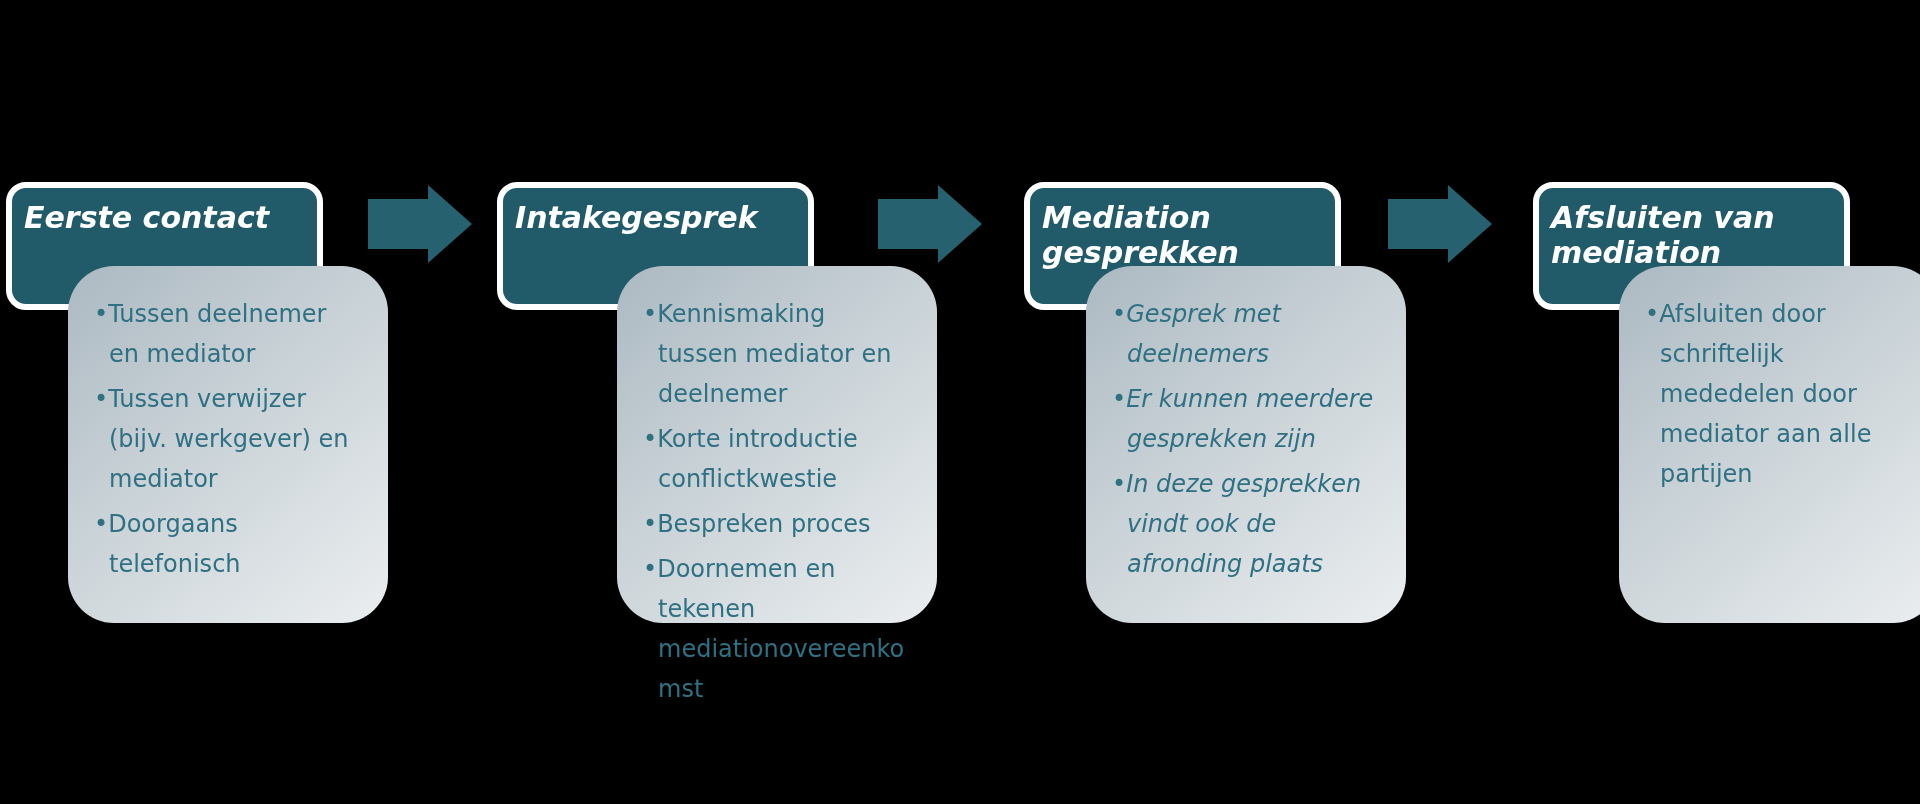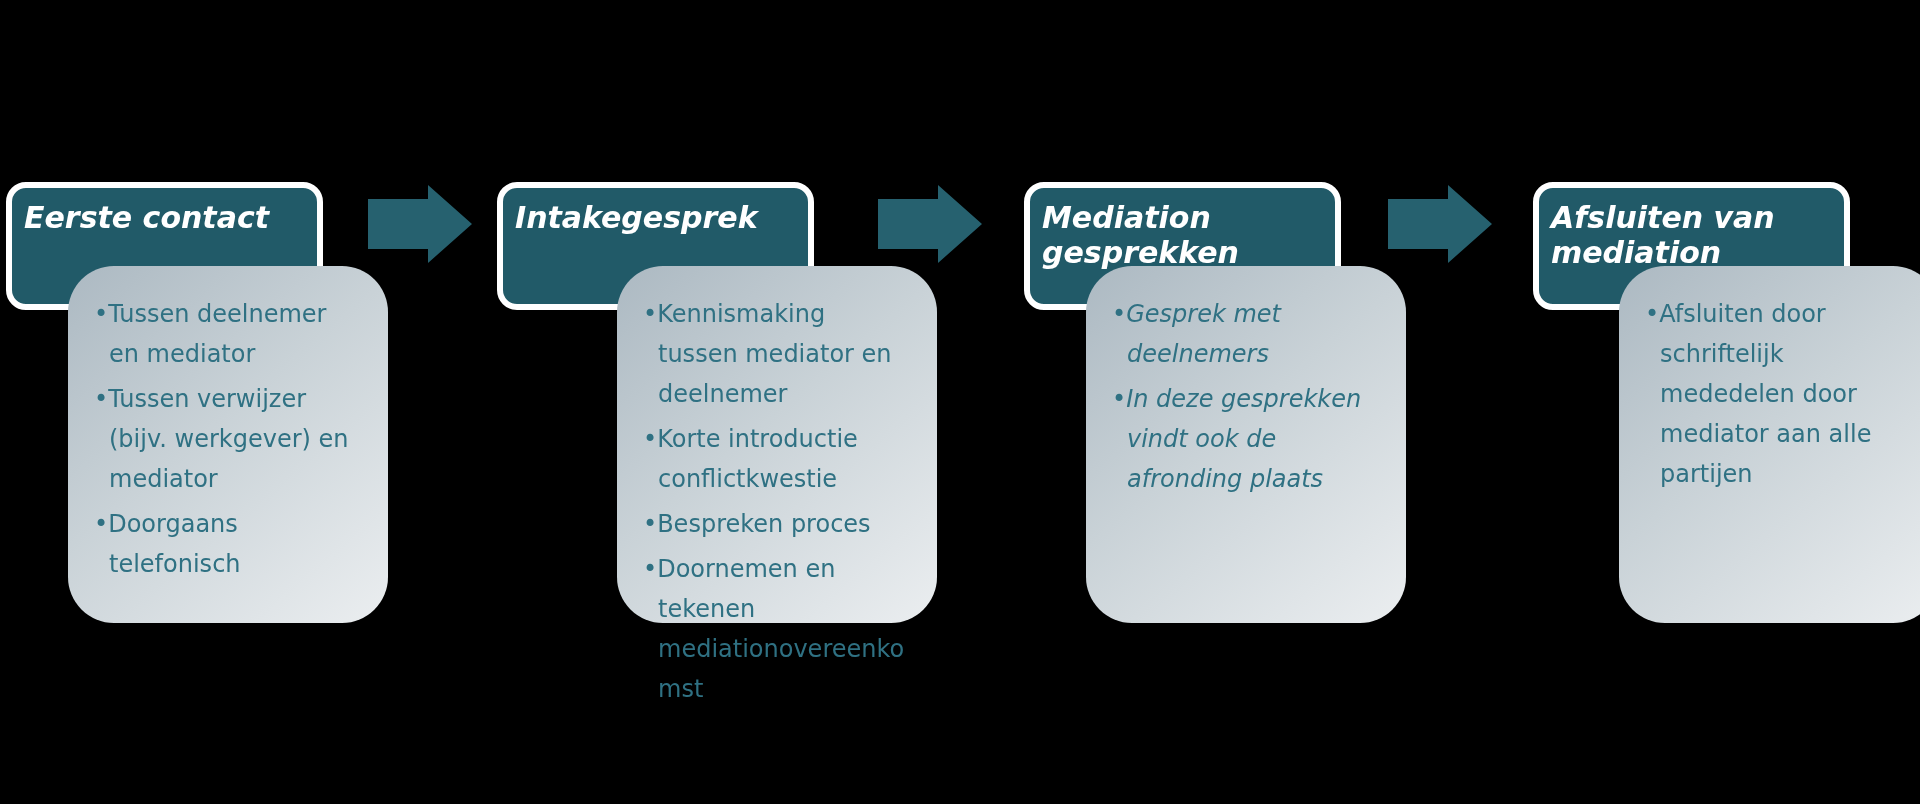--- a/index.html
+++ b/index.html
@@ -120,20 +120,21 @@
     </svg>
   </div>
 
   <div class="col3">
     <div class="step-header">
       <div class="step-title">Mediation gesprekken</div>
     </div>
     <div class="step-body">
       <ul class="bullet-list">
           <li>Gesprek met deelnemers</li>
+          <li>Er kunnen meerdere gesprekken zijn</li>
           <li>In deze gesprekken vindt ook de afronding plaats</li>
         </ul>
     </div>
   </div>
 
   <div class="flow-arrow arrow3">
     <svg viewBox="0 0 104 78" xmlns="http://www.w3.org/2000/svg">
       <polygon points="0,14 60,14 60,0 104,39 60,78 60,64 0,64"></polygon>
     </svg>
   </div>

